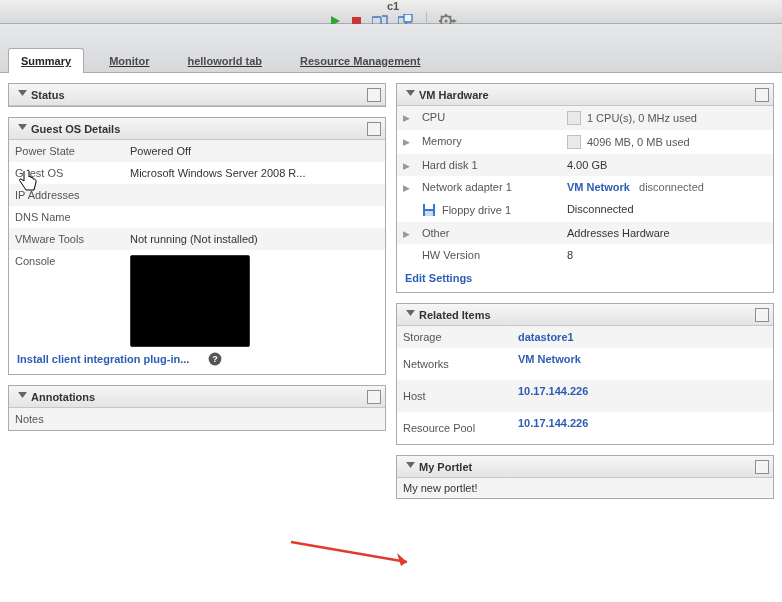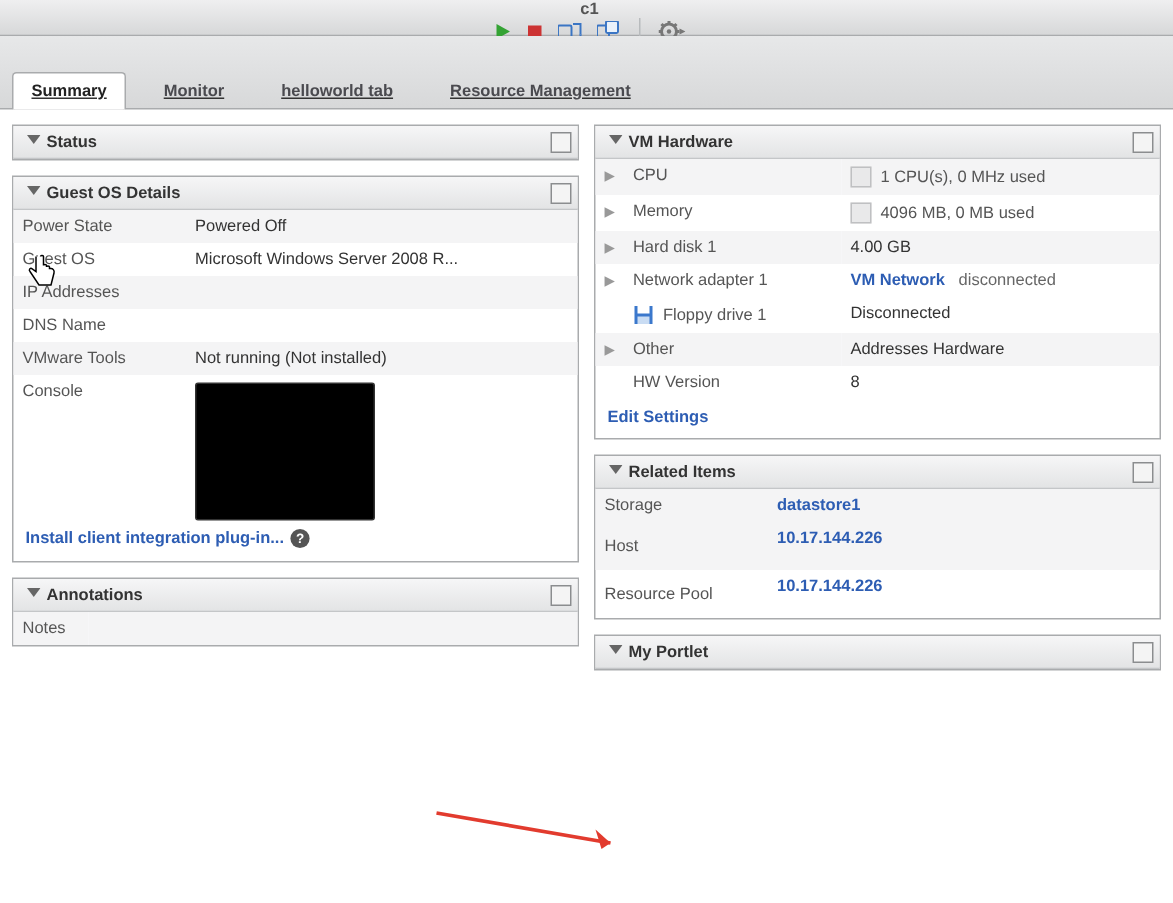--- a/index.html
+++ b/index.html
@@ -88,21 +88,21 @@
   .status-val { display:flex; align-items:center; gap:6px; }
 
   .link { color:#2d5db3; font-weight:bold; cursor:pointer; }
   .muted { color:#666; }
 
   .crt {
     width:120px; height:92px; background:#000;
     border:1px solid #333; border-radius:2px;
   }
 
-  .footer-link-row { padding:0 8px 8px 8px; display:flex; gap:4px; align-items:center;}
+  .footer-link-row { padding:0 8px 8px 8px; display:flex; gap:19px; align-items:center;}
 
   
   svg { display:block; }
 
   
   .cursor {
     position:absolute;
     left:17px; top:169px;
     pointer-events:none;
     z-index:100;
@@ -350,20 +350,24 @@
         </span>
         <span class="portlet-title">Related Items</span>
         <span class="portlet-btn"></span>
       </div>
       <table class="kv-table">
         <tbody>
             <tr class="striped">
           <td class="kv-label" style="width:110px">Storage</td>
           <td><span class="link">datastore1</span></td>
         </tr>
+        <tr>
+          <td class="kv-label" style="padding-top:10px;padding-bottom:10px">Networks</td>
+          <td><span class="link">VM Network</span></td>
+        </tr>
         <tr class="striped">
           <td class="kv-label" style="padding-top:10px;padding-bottom:10px">Host</td>
           <td><span class="link">10.17.144.226</span></td>
         </tr>
         <tr>
           <td class="kv-label" style="padding-top:10px;padding-bottom:10px">Resource Pool</td>
           <td><span class="link">10.17.144.226</span></td>
         </tr>
       </tbody>
         </table>
@@ -372,20 +376,21 @@
     <div class="portlet">
       <div class="portlet-head">
         <span class="tw">
           <svg width="9" height="9" viewBox="0 0 9 9">
               <polygon points="0,0 9,0 4.5,6" fill="#666"></polygon>
             </svg>
         </span>
         <span class="portlet-title">My Portlet</span>
         <span class="portlet-btn"></span>
       </div>
+      <div style="padding:4px 6px; background:#f4f4f5;">My new portlet!</div>
     </div>
 
   </div>
 
 </div>
 
 <div class="cursor">
   <svg width="22" height="26" viewBox="0 0 22 26">
     <path d="M7 2 v10 l-3 -2 c-1 -0.6 -2 1 -1 2 l6 9 h8 l2 -8 c0.5 -2 -1 -3 -2 -3 h-1 v-1 c0 -1 -2 -1 -2 0 v-1 c0 -1 -2 -1 -2 0 v-6 c0 -1 -2 -1 -2 0" fill="#fff" stroke="#000" stroke-width="1"></path>
   </svg>

